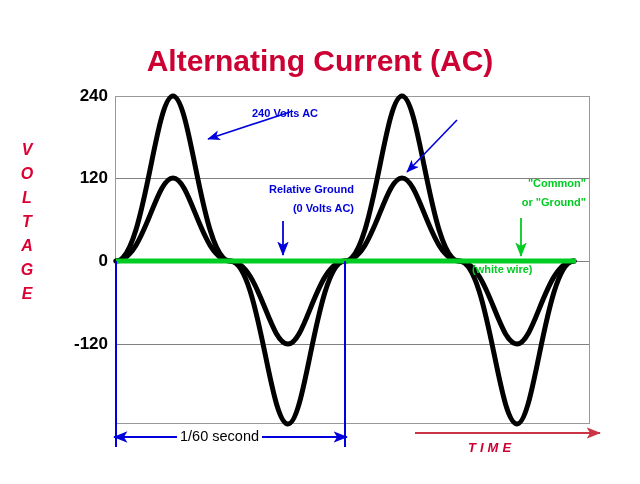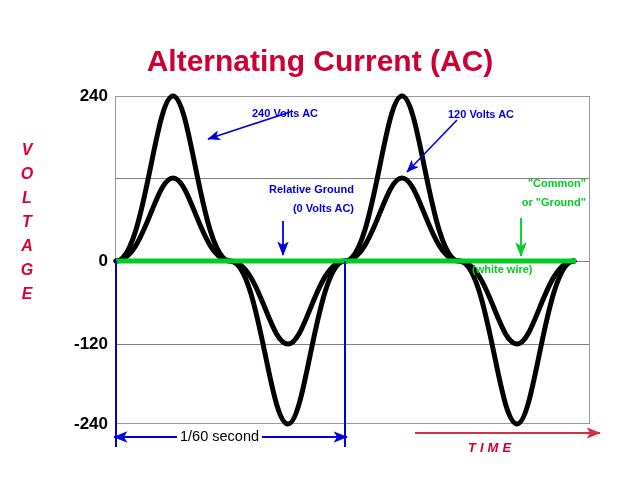--- a/index.html
+++ b/index.html
@@ -119,23 +119,23 @@
     <span>V</span>
     <span>O</span>
     <span>L</span>
     <span>T</span>
     <span>A</span>
     <span>G</span>
     <span>E</span>
   </div>
 
   <div class="ytick-wrap" style="top:86px;">240</div>
+  <div class="ytick-wrap" style="top:168px;">120</div>
   <div class="ytick-wrap" style="top:251px;">0</div>
   <div class="ytick-wrap" style="top:334px;">-120</div>
-  <div class="ytick-wrap" style="top:414px;">-240</div>
 
   <div id="plot">
     <div class="gridline" style="top:81px;"></div>
     <div class="gridline" style="top:164px;"></div>
     <div class="gridline" style="top:247px;"></div>
   </div>
 
   <svg id="overlay" width="640" height="484" viewBox="0 0 640 484">
     <defs>
       <marker id="arrowBlue" markerWidth="9" markerHeight="9" refX="7.5" refY="3.2" orient="auto" markerUnits="strokeWidth">
@@ -184,21 +184,20 @@
 
     <line x1="152" y1="437" x2="114" y2="437" stroke="#0000dd" stroke-width="1.8" marker-end="url(#arrowBlue)"></line>
     <line x1="306" y1="437" x2="347" y2="437" stroke="#0000dd" stroke-width="1.8" marker-end="url(#arrowBlue)"></line>
     <line x1="118" y1="437" x2="343" y2="437" stroke="#0000dd" stroke-width="1.8"></line>
 
     <line x1="415" y1="433" x2="600" y2="433" stroke="#cc3344" stroke-width="1.8" marker-end="url(#arrowRed)"></line>
   </svg>
 
   <div class="anno blue" style="left:252px; top:104px;">240 Volts AC</div>
 
-  <div class="anno blue" style="left:448px; top:105px;">120 Volts AC</div>
 
   <div class="anno blue center" style="left:212px; top:180px; width:142px;">
     <div>Relative Ground</div>
     <div>(0 Volts AC)</div>
   </div>
 
   <div class="anno green center" style="left:458px; top:174px; width:128px;">
     <div>"Common"</div>
     <div>or "Ground"</div>
   </div>

